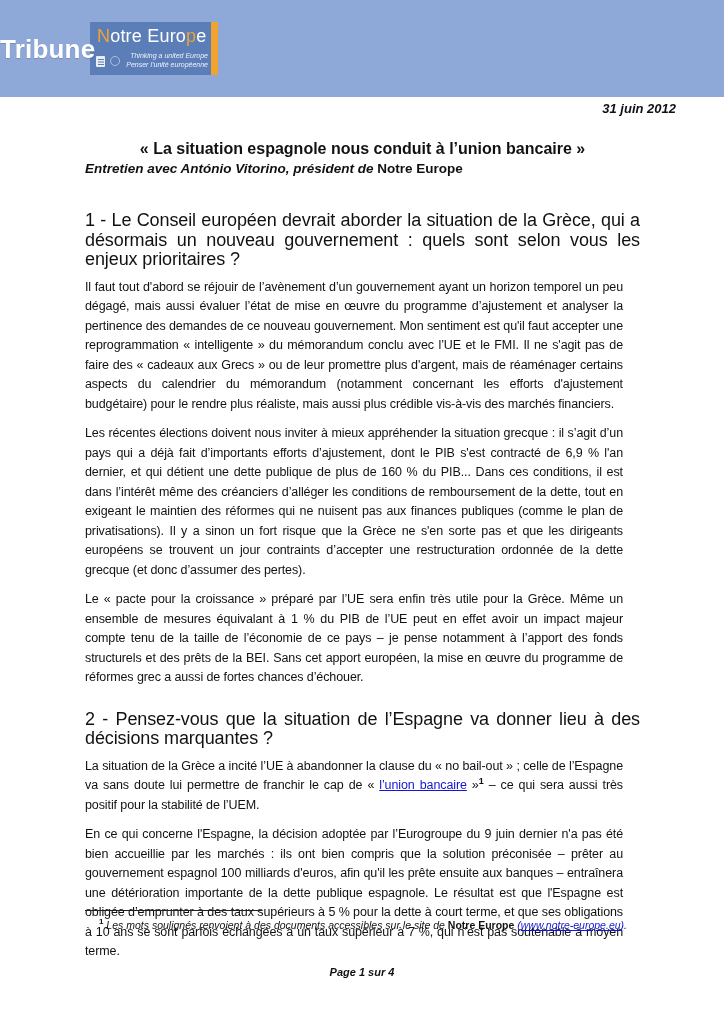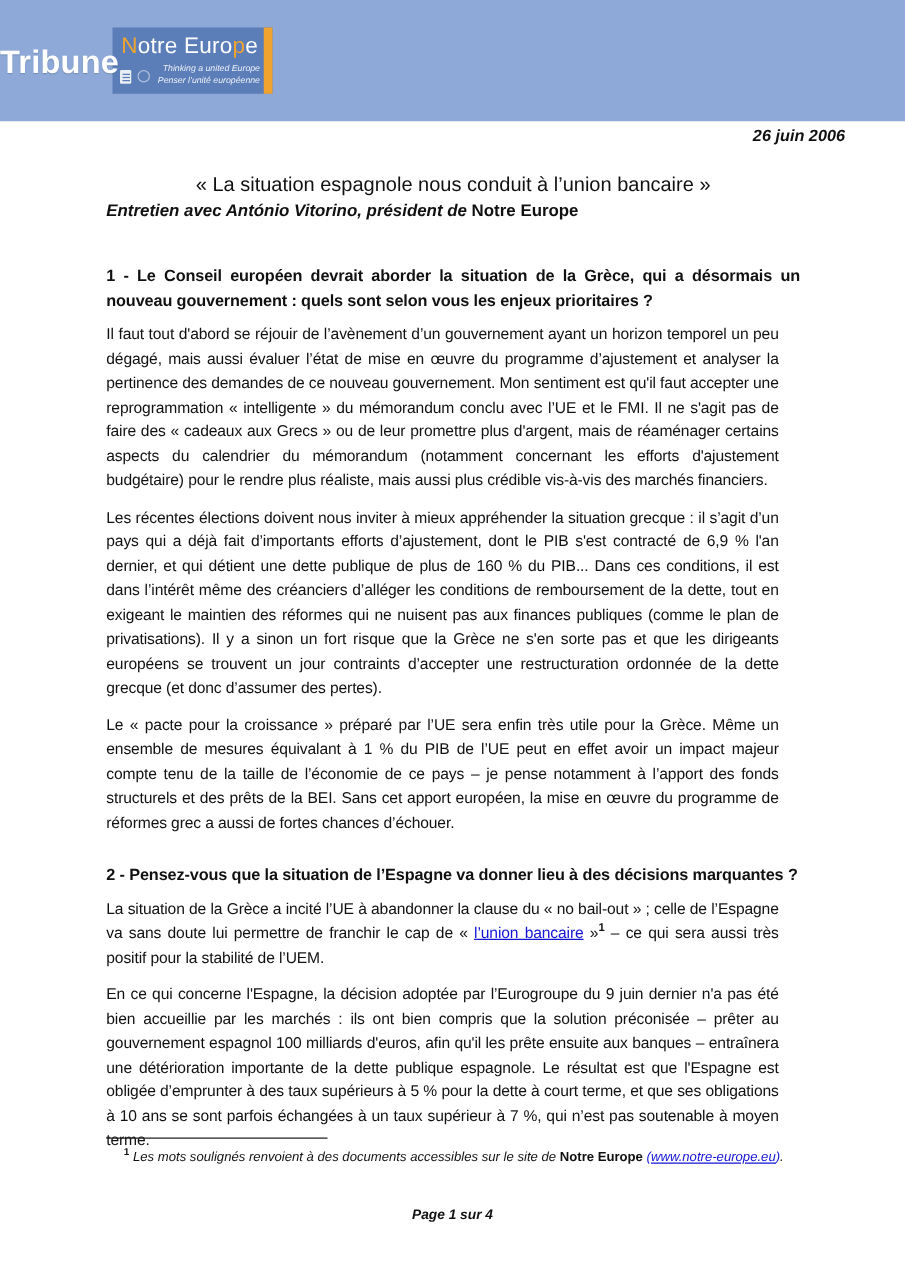--- a/index.html
+++ b/index.html
@@ -70,35 +70,35 @@
   .doc-date {
     position: absolute; top: 101px; right: 48px;
     font-size: 13px; font-weight: bold; font-style: italic;
   }
   
   .content {
     position: absolute; left: 85px; top: 138px; width: 555px;
   }
   .article-title {
     text-align: center;
-    font-size: 16px; font-weight: normal;
+    font-size: 16px; font-weight: bold;
     line-height: 21px;
     margin: 0;
   }
   .article-subtitle {
     text-align: left;
     font-size: 13.5px; font-weight: bold; font-style: italic;
     line-height: 19px;
     margin: 0;
   }
   .article-subtitle .upright { font-style: normal; }
   
   .qa-block { margin-top: 33px; }
   .question {
-    font-size: 13px; font-weight: bold;
+    font-size: 18px; font-weight: normal;
     line-height: 19.5px;
     text-align: justify;
     letter-spacing: -0.1px;
     margin: 0 0 8px 0;
   }
   .paragraph {
     font-size: 12.5px;
     line-height: 19.5px;
     text-align: justify;
     letter-spacing: -0.1px;
@@ -151,21 +151,21 @@
       <div class="logo-doc-icon"></div>
       <div class="logo-circle-icon"></div>
       <div class="logo-tagline">
         <div>Thinking a united Europe</div>
         <div>Penser l’unité européenne</div>
       </div>
     </div>
     <div class="banner-title">Tribune</div>
   </div>
 
-  <div class="doc-date">26 juin 2006</div>
+  <div class="doc-date">31 juin 2012</div>
 
   <div class="content">
 
     <h1 class="article-title">« La situation espagnole nous conduit à l’union bancaire »</h1>
     <p class="article-subtitle"><span>Entretien avec António Vitorino, président de </span><span class="upright">Notre Europe</span></p>
 
     <div class="qa-block">
       <p class="question">1 - Le Conseil européen devrait aborder la situation de la Grèce, qui a désormais un nouveau gouvernement : quels sont selon vous les enjeux prioritaires ?</p>
       <p class="paragraph">Il faut tout d'abord se réjouir de l’avènement d’un gouvernement ayant un horizon temporel un peu dégagé, mais aussi évaluer l’état de mise en œuvre du programme d’ajustement et analyser la pertinence des demandes de ce nouveau gouvernement. Mon sentiment est qu'il faut accepter une reprogrammation « intelligente » du mémorandum conclu avec l’UE et le FMI. Il ne s'agit pas de faire des « cadeaux aux Grecs » ou de leur promettre plus d'argent, mais de réaménager certains aspects du calendrier du mémorandum (notamment concernant les efforts d'ajustement budgétaire) pour le rendre plus réaliste, mais aussi plus crédible vis-à-vis des marchés financiers.</p>
       <p class="paragraph">Les récentes élections doivent nous inviter à mieux appréhender la situation grecque : il s’agit d’un pays qui a déjà fait d’importants efforts d’ajustement, dont le PIB s'est contracté de 6,9 % l'an dernier, et qui détient une dette publique de plus de 160 % du PIB... Dans ces conditions, il est dans l’intérêt même des créanciers d’alléger les conditions de remboursement de la dette, tout en exigeant le maintien des réformes qui ne nuisent pas aux finances publiques (comme le plan de privatisations). Il y a sinon un fort risque que la Grèce ne s'en sorte pas et que les dirigeants européens se trouvent un jour contraints d’accepter une restructuration ordonnée de la dette grecque (et donc d’assumer des pertes).</p>

